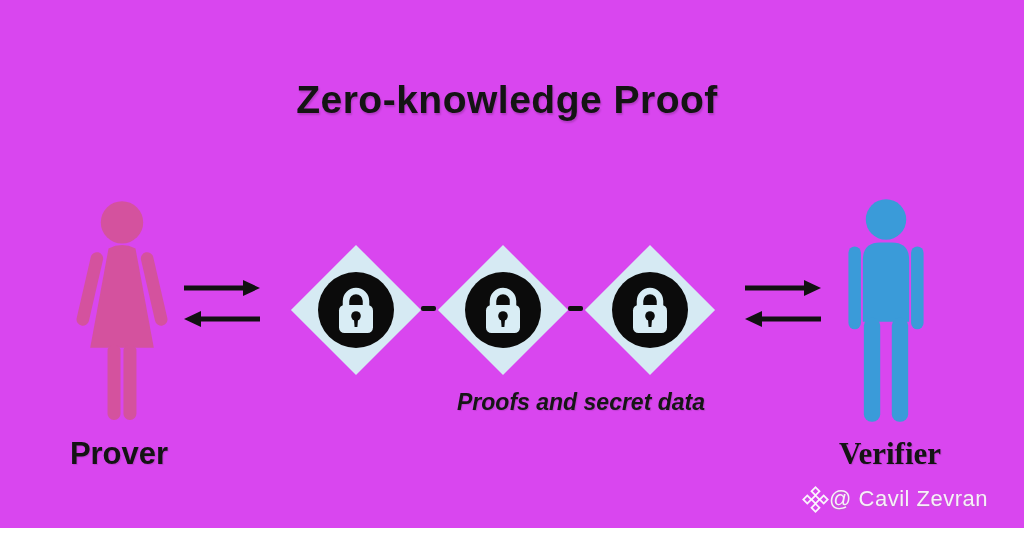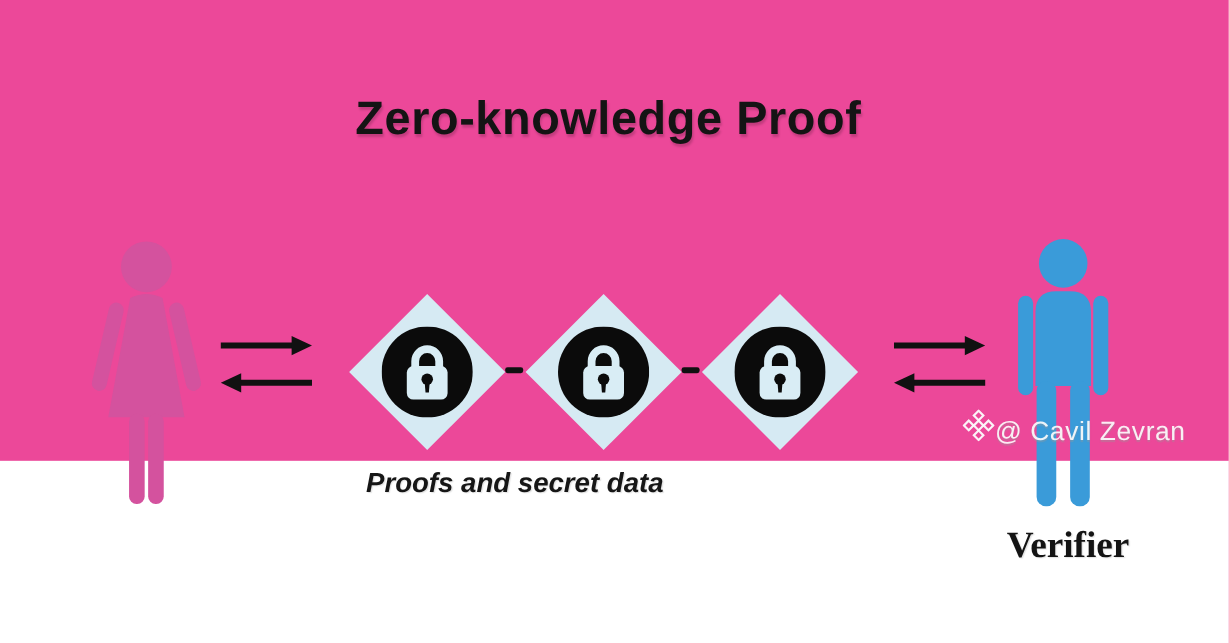--- a/index.html
+++ b/index.html
@@ -2,22 +2,22 @@
 <html><head>
 <meta charset="utf-8">
 <style>
   * { margin: 0; padding: 0; box-sizing: border-box; }
   html, body { width: 1024px; height: 536px; overflow: hidden; }
   body { font-family: "Liberation Sans", sans-serif; }
 
   .canvas {
     position: relative;
     width: 1024px;
-    height: 384px;
-    background: #ec4899;
+    height: 528px;
+    background: #d946ef;
     padding-left: 20px;
   }
 
   .title {
     position: absolute;
     left: 0; right: 10px; top: 78px;
     text-align: center;
     font-size: 39px;
     font-weight: 800;
     color: #141414;
@@ -76,33 +76,33 @@
     background: #101010;
     border-radius: 2px;
   }
   .dash-1 { left: 421px; }
   .dash-2 { left: 568px; }
 
   .caption {
     position: absolute;
     left: 305px; top: 389px;
     width: 400px;
-    text-align: left;
+    text-align: right;
     font-size: 23px;
     font-weight: 700;
     font-style: italic;
     color: #161616;
     text-shadow: 1px 1px 1px rgba(0,0,0,0.12);
   }
 
   .watermark {
     position: absolute;
     right: 36px; bottom: 11px;
     display: flex;
-    align-items: flex-end;
+    align-items: flex-start;
     gap: 0;
   }
   .watermark-text {
     font-size: 22px;
     color: rgba(252,252,252,0.92);
     text-shadow: 0 1px 1px rgba(150,150,150,0.45);
     letter-spacing: 0.5px;
   }
 </style>
 </head>
@@ -135,20 +135,21 @@
           <rect x="16" y="50" width="13" height="86" rx="6.5"></rect>
           <rect x="81" y="50" width="13" height="86" rx="6.5"></rect>
           <path d="M31,64 Q31,46 49,46 L61,46 Q79,46 79,64 L79,128 L31,128 Z"></path>
           <rect x="32" y="124" width="17" height="108" rx="8"></rect>
           <rect x="61" y="124" width="17" height="108" rx="8"></rect>
         </g>
       </svg>
     </span>
   </div>
 
+  <div class="actor-label label-prover">Prover</div>
   <div class="actor-label label-verifier">Verifier</div>
 
   <div class="arrows arrows-left">
     <svg width="80" height="50" viewBox="0 0 80 50" xmlns="http://www.w3.org/2000/svg">
       <g fill="#111" stroke="#111">
         <line x1="2" y1="10" x2="63" y2="10" stroke-width="5"></line>
         <polygon points="61,2 78,10 61,18" stroke="none"></polygon>
       </g>
       <g fill="#111" stroke="#111">
         <line x1="17" y1="41" x2="78" y2="41" stroke-width="5"></line>

